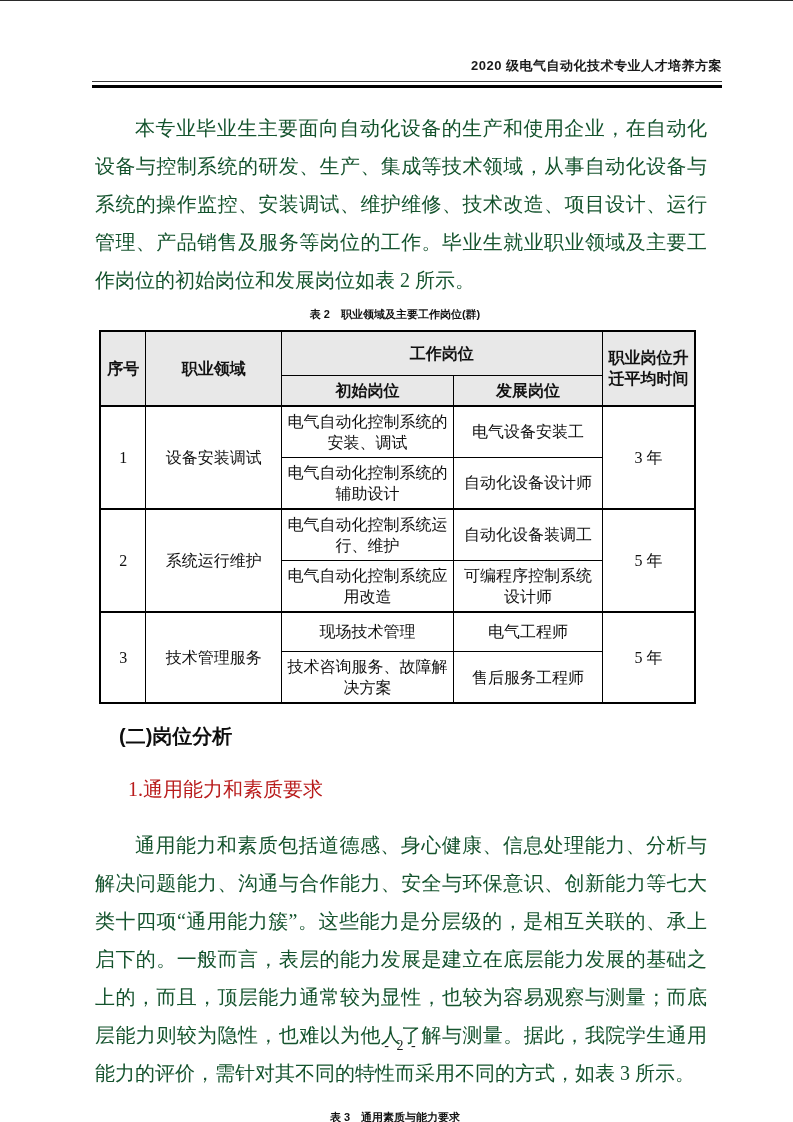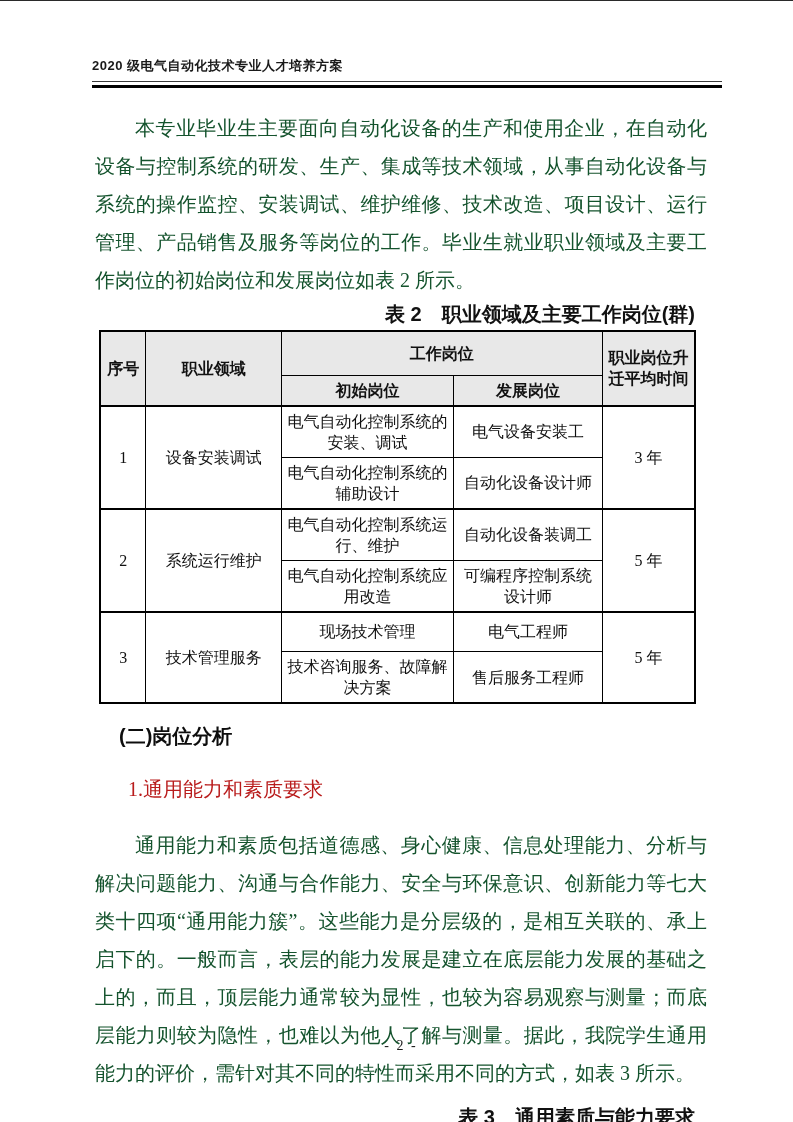--- a/index.html
+++ b/index.html
@@ -15,21 +15,21 @@
     overflow: hidden;
   }
   .page-top-edge {
     position: absolute; top: 0; left: 0; width: 100%; height: 1px;
     background: #2a2a2a;
   }
   .header-area {
     padding: 57px 71px 0 92px;
   }
   .header-title {
-    text-align: left;
+    text-align: right;
     font-family: "Liberation Sans", "DejaVu Sans", sans-serif;
     font-weight: bold;
     font-size: 13px;
     line-height: 17px;
     color: #1a1a1a;
     letter-spacing: 0.5px;
   }
   .rule-double {
     margin-top: 7px;
     height: 7px;
@@ -45,24 +45,24 @@
     font-size: 20px;
     line-height: 38px;
     text-align: justify;
     text-indent: 2em;
     color: #14532d;
   }
   .para-1 { margin-top: 21px; }
   .para-2 { margin-top: 20px; }
   .table-caption {
     width: 600px;
-    text-align: right;
-    font-family: "Liberation Sans", "DejaVu Sans", sans-serif;
-    font-weight: bold;
-    font-size: 20px;
+    text-align: center;
+    font-family: "Liberation Sans", "DejaVu Sans", sans-serif;
+    font-weight: bold;
+    font-size: 11px;
     line-height: 22px;
     color: #111111;
   }
   .caption-2 { margin-top: 4px; margin-bottom: 5px; }
   .caption-3 { margin-top: 14px; margin-bottom: 6px; }
   table.doc-table {
     border-collapse: collapse;
     border: 2px solid #000000;
     background: #ffffff;
   }

